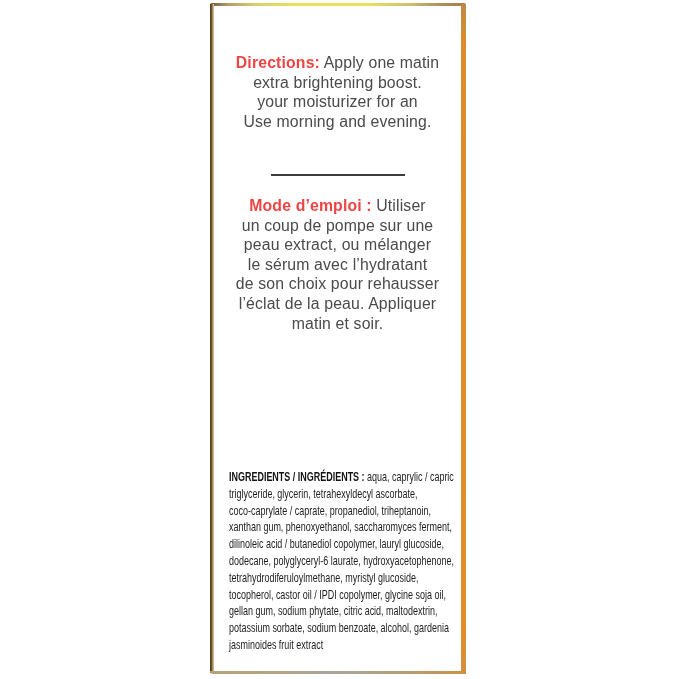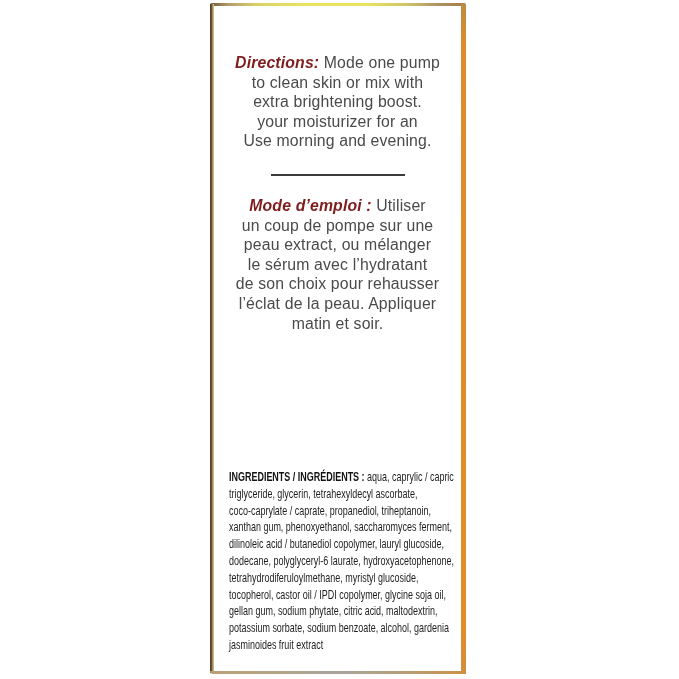--- a/index.html
+++ b/index.html
@@ -46,21 +46,21 @@
   
   .para {
     position: absolute;
     left: 6px; right: 7px;
     text-align: center;
     color: #4a4a4a;
     font-size: 15.8px;
     line-height: 19.6px;
     letter-spacing: 0.15px;
   }
-  .para b { font-weight: bold; color: #7f1d1d; font-style: italic; }
+  .para b { font-weight: bold; color: #ef4444; }
   .directions { top: 50px; }
   .mode { top: 193px; }
 
   .divider {
     position: absolute;
     top: 171px; left: 50%;
     width: 134px; height: 1.5px;
     transform: translateX(-50%);
     background: #3c3c3c;
   }
@@ -85,22 +85,21 @@
 <body>
 
 <div class="stage">
   <div class="box">
     <div class="edge edge-top"></div>
     <div class="edge edge-left"></div>
     <div class="edge edge-right"></div>
     <div class="edge edge-bottom"></div>
 
     <div class="para directions">
-      <span class="line"><b>Directions:</b><span> Mode one pump</span></span>
-      <span class="line">to clean skin or mix with</span>
+      <span class="line"><b>Directions:</b><span> Apply one matin</span></span>
       <span class="line">extra brightening boost.</span>
       <span class="line">your moisturizer for an</span>
       <span class="line">Use morning and evening.</span>
     </div>
 
     <div class="divider"></div>
 
     <div class="para mode">
       <span class="line"><b>Mode d’emploi :</b><span> Utiliser</span></span>
       <span class="line">un coup de pompe sur une</span>

